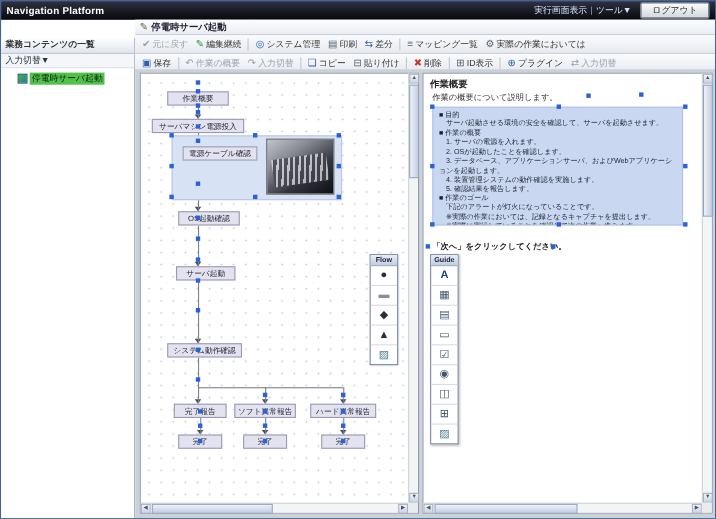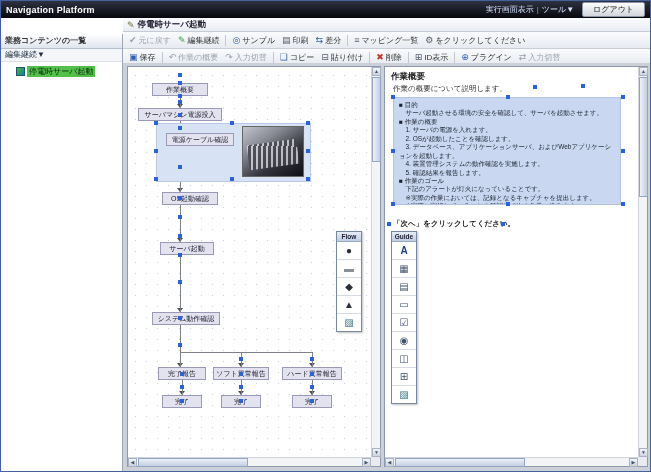--- a/index.html
+++ b/index.html
@@ -97,21 +97,21 @@
   <div id="titlebar">
     <div class="tb-title">Navigation Platform</div>
     <span class="tb-link">実行画面表示</span>
     <span class="tb-sep">|</span>
     <span class="tb-link">ツール▼</span>
     <span class="tb-logout">ログアウト</span>
   </div>
 
   <div id="sidebar">
     <div class="sb-header">業務コンテンツの一覧</div>
-    <div class="sb-menu">編集継続▼</div>
+    <div class="sb-menu">入力切替▼</div>
     <div class="tree">
       <div class="trow child">
         <span class="node-ic"></span>
         <span class="titem sel">停電時サーバ起動</span>
       </div>
     </div>
     <div class="sb-hscroll">
       <span class="sb-btn" style="left:0;top:0">◀</span>
       <span class="sb-thumb" style="left:10px;top:0;height:9px;width:55px"></span>
       <span class="sb-btn" style="right:0;top:0">▶</span>
@@ -129,38 +129,38 @@
         <span class="ic ic-gray">✔</span>
         <span>元に戻す</span>
         </span>
       <span class="tbtn">
         <span class="ic ic-green">✎</span>
         <span>編集継続</span>
         </span>
       <span class="vsep"></span>
       <span class="tbtn">
         <span class="ic ic-blue">◎</span>
-        <span>サンプル</span>
+        <span>システム管理</span>
         </span>
       <span class="tbtn">
         <span class="ic ic-dark">▤</span>
         <span>印刷</span>
         </span>
       <span class="tbtn">
         <span class="ic ic-blue">⇆</span>
         <span>差分</span>
         </span>
       <span class="vsep"></span>
       <span class="tbtn">
         <span class="ic ic-dark">≡</span>
         <span>マッピング一覧</span>
         </span>
       <span class="tbtn">
         <span class="ic ic-dark">⚙</span>
-        <span>をクリックしてください</span>
+        <span>実際の作業においては</span>
         </span>
     </div>
 
     <div class="tbar">
       <span class="tbtn">
         <span class="ic ic-blue">▣</span>
         <span>保存</span>
         </span>
       <span class="vsep"></span>
       <span class="tbtn dis">

